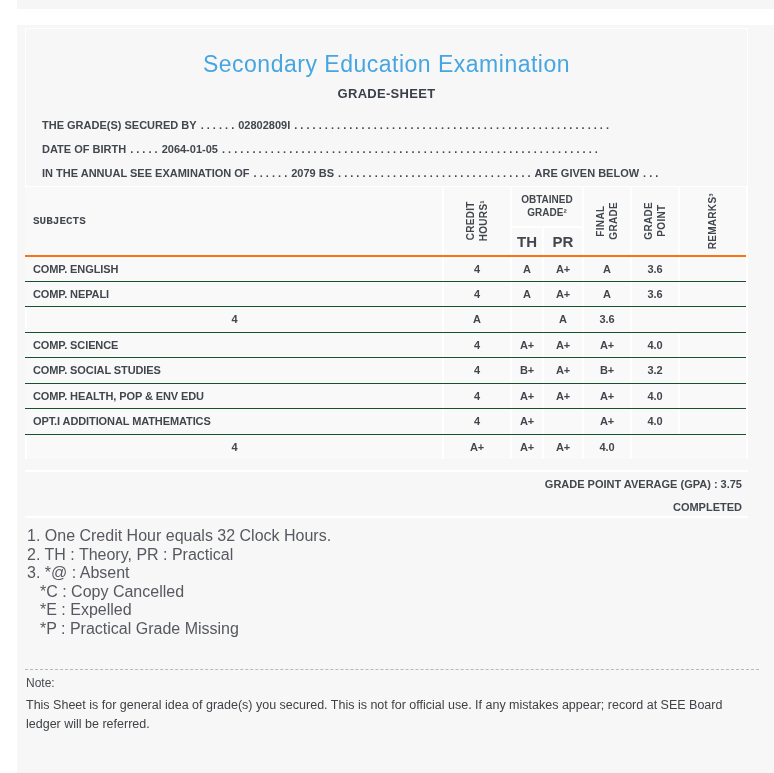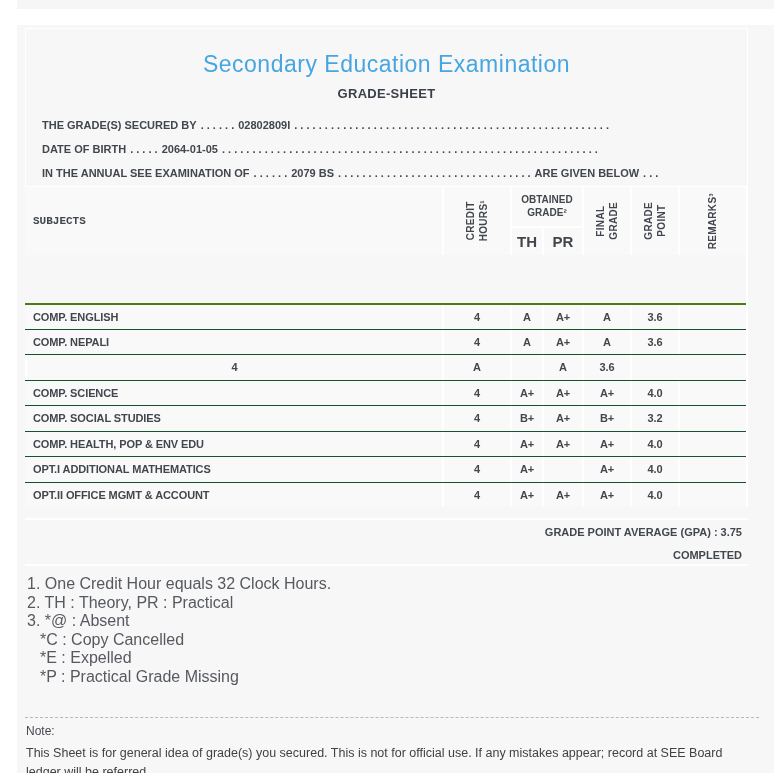--- a/index.html
+++ b/index.html
@@ -21,21 +21,21 @@
   .vert { writing-mode:vertical-rl; transform:rotate(180deg); white-space:pre-line; text-align:center;
           font-size:10px; font-weight:bold; color:#42464d; line-height:1.25; letter-spacing:0.3px; }
   .h-obtained { flex-direction:column; align-items:stretch; justify-content:flex-start; padding:0; }
   .og-label { height:39px; display:flex; align-items:center; justify-content:center; white-space:pre-line;
               text-align:center; font-size:10px; font-weight:bold; color:#42464d; line-height:1.25; }
   .og-sub { height:29px; border-top:2px solid #ffffff; display:grid; grid-template-columns:30px 1fr; }
   .og-sub div { display:flex; align-items:center; justify-content:center; font-size:15px; font-weight:bold; color:#42464d; }
   .og-pr { border-left:2px solid #ffffff; }
 
   .tbody .trow { display:grid; grid-template-columns:417px 68px 32px 40px 48px 48px 1fr; height:25.5px; background:#f9f9f9; border-top:1px solid #14532d; }
-  .tbody .trow:first-child { border-top:2px solid #4d7c0f;margin-top:48px; }
+  .tbody .trow:first-child { border-top:2px solid #f97316; }
   .tcell { border-left:2px solid #ffffff; display:flex; align-items:center; justify-content:center;
            font-size:11px; font-weight:bold; color:#42464d; letter-spacing:-0.1px; }
   .c-subject { border-left:none; justify-content:flex-start; padding-left:8px; }
 
   .summary { width:723px; }
   .sum-space { height:13px; border-bottom:2px solid #ffffff; }
   .sum-line { height:24px; line-height:24px; text-align:right; padding-right:6px; font-size:11px; font-weight:bold; color:#42464d; }
   .sum-line2 { height:22px; line-height:22px; border-bottom:2px solid #ffffff; }
   .sum-line span { margin-left:3px; }
 
@@ -155,21 +155,20 @@
         <div class="trow">
           <div class="tcell c-subject">OPT.I ADDITIONAL MATHEMATICS</div>
           <div class="tcell c-credit">4</div>
           <div class="tcell c-th">A+</div>
           <div class="tcell c-pr"></div>
           <div class="tcell c-final">A+</div>
           <div class="tcell c-gp">4.0</div>
           <div class="tcell c-remarks"></div>
         </div>
         <div class="trow">
-          <div class="tcell c-subject">OPT.II OFFICE MGMT &amp; ACCOUNT</div>
           <div class="tcell c-credit">4</div>
           <div class="tcell c-th">A+</div>
           <div class="tcell c-pr">A+</div>
           <div class="tcell c-final">A+</div>
           <div class="tcell c-gp">4.0</div>
           <div class="tcell c-remarks"></div>
         </div>
       </div>
   </div>
 

